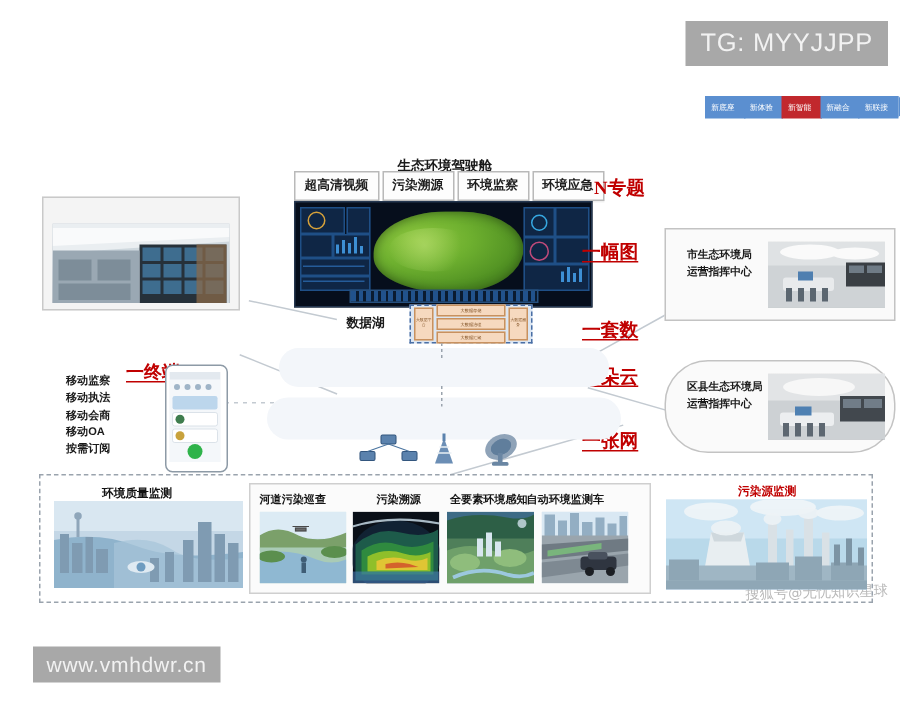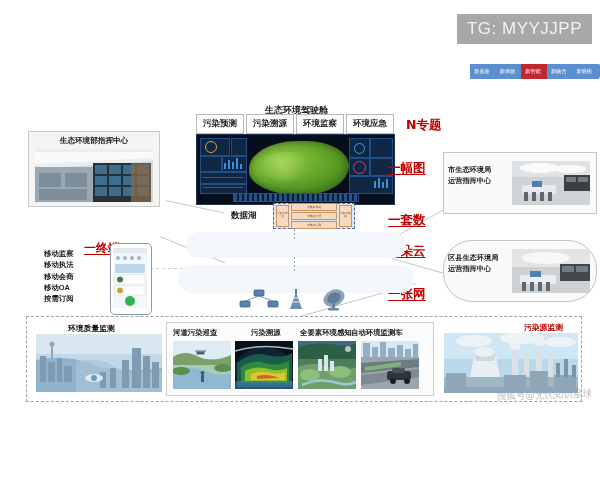--- a/index.html
+++ b/index.html
@@ -41,21 +41,21 @@
   
   #tabs{position:absolute;left:196px;top:114px;display:flex;gap:2px;}
   .tab{border:1px solid #b9b9b9;background:#fdfdfd;font-size:8.5px;color:#1f1f1f;
        padding:3px 6px;font-weight:bold;font-family:"DejaVu Sans",sans-serif;
        box-shadow:0 1px 0 rgba(0,0,0,.06);}
 
   
   .redlab{position:absolute;color:#c00000;font-weight:bold;font-size:12.5px;
       font-family:"DejaVu Sans",sans-serif;white-space:nowrap;}
   .redlab.u{text-decoration:underline;text-decoration-color:#c00000;text-underline-offset:2px;}
-  #lab-n{left:406px;top:117px;}
+  #lab-n{left:396px;top:117px;font-family:Liberation Serif, serif;}
   #lab-tu{left:388px;top:160px;}
   #lab-shu{left:388px;top:212px;}
   #lab-yun{left:388px;top:243px;}
   #lab-wang{left:388px;top:286px;}
   #lab-term{left:84px;top:228px;font-size:12px;margin-top:12px;}
 
   
   #dashboard{position:absolute;left:196px;top:134px;width:197px;height:69px;
     background:#060e1c;border:1px solid #24364f;overflow:hidden;}
   .dbmap{position:absolute;left:52px;top:6px;width:100px;height:54px;
@@ -121,33 +121,33 @@
     background:#ffffff;border:1.4px solid #8d9aa6;border-radius:5px;overflow:hidden;}
   #phone-screen{position:absolute;left:2px;top:4px;width:34px;height:60px;
     background:#f2f5f8;overflow:hidden;}
   #mobile-list{position:absolute;left:44px;top:248px;font-size:7.4px;line-height:1.52;
     color:#1a1a1a;font-weight:bold;font-family:Liberation Sans, sans-serif;}
 
   
   .cc-right{position:absolute;width:152px;height:60px;background:#fafafa;border:1px solid #c3c3c3;}
   #cc-city{left:443px;top:152px;}
   #cc-county{left:443px;top:240px;border-radius:29px;}
-  .ccr-text{position:absolute;left:4px;top:12px;font-size:7.2px;line-height:1.5;
+  .ccr-text{position:absolute;left:14px;top:12px;font-size:7.2px;line-height:1.5;
     color:#1a1a1a;font-weight:bold;font-family:Liberation Serif, serif;}
   .ccr-photo{position:absolute;right:6px;top:8px;width:78px;height:44px;overflow:hidden;
     background:linear-gradient(180deg,#e9e9e9 0%,#cfd3d6 55%,#9aa1a7 100%);}
 
   
   #bottom-band{position:absolute;left:26px;top:316px;width:556px;height:86px;
     border:1.3px dashed #9aa3ad;box-sizing:border-box;}
 
   .bphoto{position:absolute;overflow:hidden;}
   .bcap{position:absolute;font-size:7.8px;font-weight:bold;color:#121212;
     white-space:nowrap;font-family:"DejaVu Sans",sans-serif;}
-  .bcap.red{color:#c00000;margin-left:32px;}
+  .bcap.red{color:#c00000;}
 
   #grp-left-cap{left:68px;top:323px;}
   #grp-left-photo{left:36px;top:334px;width:126px;height:58px;
     background:linear-gradient(180deg,#cfe0ee 0%,#a9c4da 30%,#7e9cb5 62%,#5d7a92 100%);}
 
   #grp-mid{position:absolute;left:166px;top:322px;width:266px;height:72px;
     background:#fbfbfb;border:1px solid #cfcfcf;}
   .mid-cap{position:absolute;top:5px;font-size:7.4px;font-weight:bold;color:#151515;
     font-family:"DejaVu Sans",sans-serif;}
   .mid-photo{position:absolute;top:18px;width:58px;height:48px;overflow:hidden;}
@@ -159,34 +159,35 @@
   
   .thin{position:absolute;background:#c3cad1;height:1px;transform-origin:0 0;}
   .thin.d{background:repeating-linear-gradient(90deg,#c3cad1 0 3px,transparent 3px 6px);}
 </style>
 </head>
 <body>
 
 <div class="stage">
 
   <div class="wm" id="wm-tg">TG: MYYJJPP</div>
+  <div class="wm" id="wm-site">www.vmhdwr.cn</div>
   <div id="wm-sohu">搜狐号@无忧知识星球</div>
 
   <div id="arrow-strip">
     <div class="arw b">新底座</div>
     <div class="arw b sep">新体验</div>
     <div class="arw r sep">新智能</div>
     <div class="arw b sep">新融合</div>
     <div class="arw b sep">新联接</div>
   </div>
 
   <div id="cockpit-title">生态环境驾驶舱</div>
 
   <div id="tabs">
-    <div class="tab">污染预测</div>
+    <div class="tab">超高清视频</div>
     <div class="tab">污染溯源</div>
     <div class="tab">环境监察</div>
     <div class="tab">环境应急</div>
   </div>
 
   <div class="thin d" style="left:150px;top:268px;width:92px;"></div>
   <div class="thin" style="left:392px;top:238px;width:60px;transform:rotate(-29deg);"></div>
   <div class="thin" style="left:392px;top:258px;width:62px;transform:rotate(16deg);"></div>
   <div class="thin" style="left:160px;top:236px;width:70px;transform:rotate(22deg);"></div>
   <div class="thin" style="left:166px;top:200px;width:60px;transform:rotate(12deg);"></div>
@@ -271,21 +272,20 @@
         <ellipse cx="96" cy="10" rx="11" ry="8" transform="rotate(-25 96 10)" fill="#8fa3b8"></ellipse>
         <ellipse cx="96" cy="10" rx="7" ry="5" transform="rotate(-25 96 10)" fill="#5e7governance"></ellipse>
         <ellipse cx="96" cy="10" rx="7" ry="5" transform="rotate(-25 96 10)" fill="#607e9c"></ellipse>
         <rect x="94" y="14" width="3" height="7" fill="#6a86a3"></rect>
         <rect x="90" y="20" width="11" height="2.5" rx="1" fill="#6a86a3"></rect>
       </g>
     </svg>
   </div>
 
   <div id="cc-left">
-    <div id="cc-left-title">生态环境部指挥中心</div>
     <div id="cc-left-photo">
       <svg width="118" height="53" viewBox="0 0 118 53">
         <rect width="118" height="53" fill="#cfd8de"></rect>
         <g fill="#eef2f5">
           <path d="M0 0 H118 V12 L0 20 Z" opacity="0.85"></path>
           <path d="M0 3 H118 V9 L0 15 Z" fill="#ffffff" opacity="0.7"></path>
         </g>
         <g>
           <rect x="58" y="14" width="58" height="39" fill="#26313a"></rect>
           <g fill="#3e6d8f">

